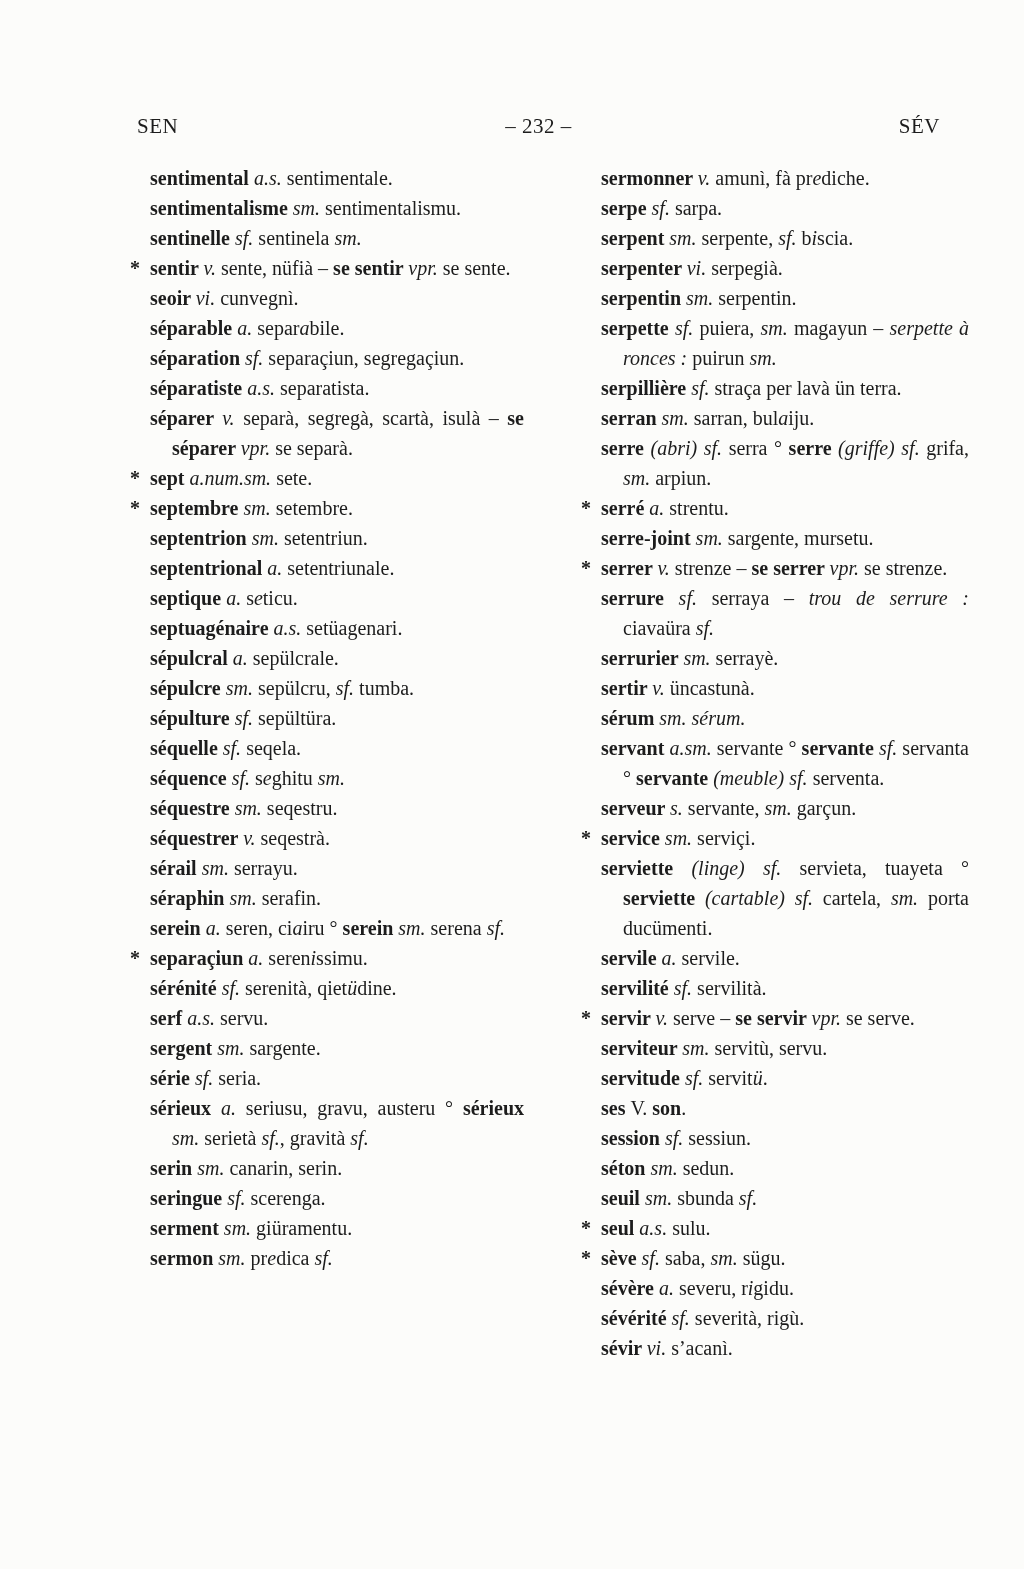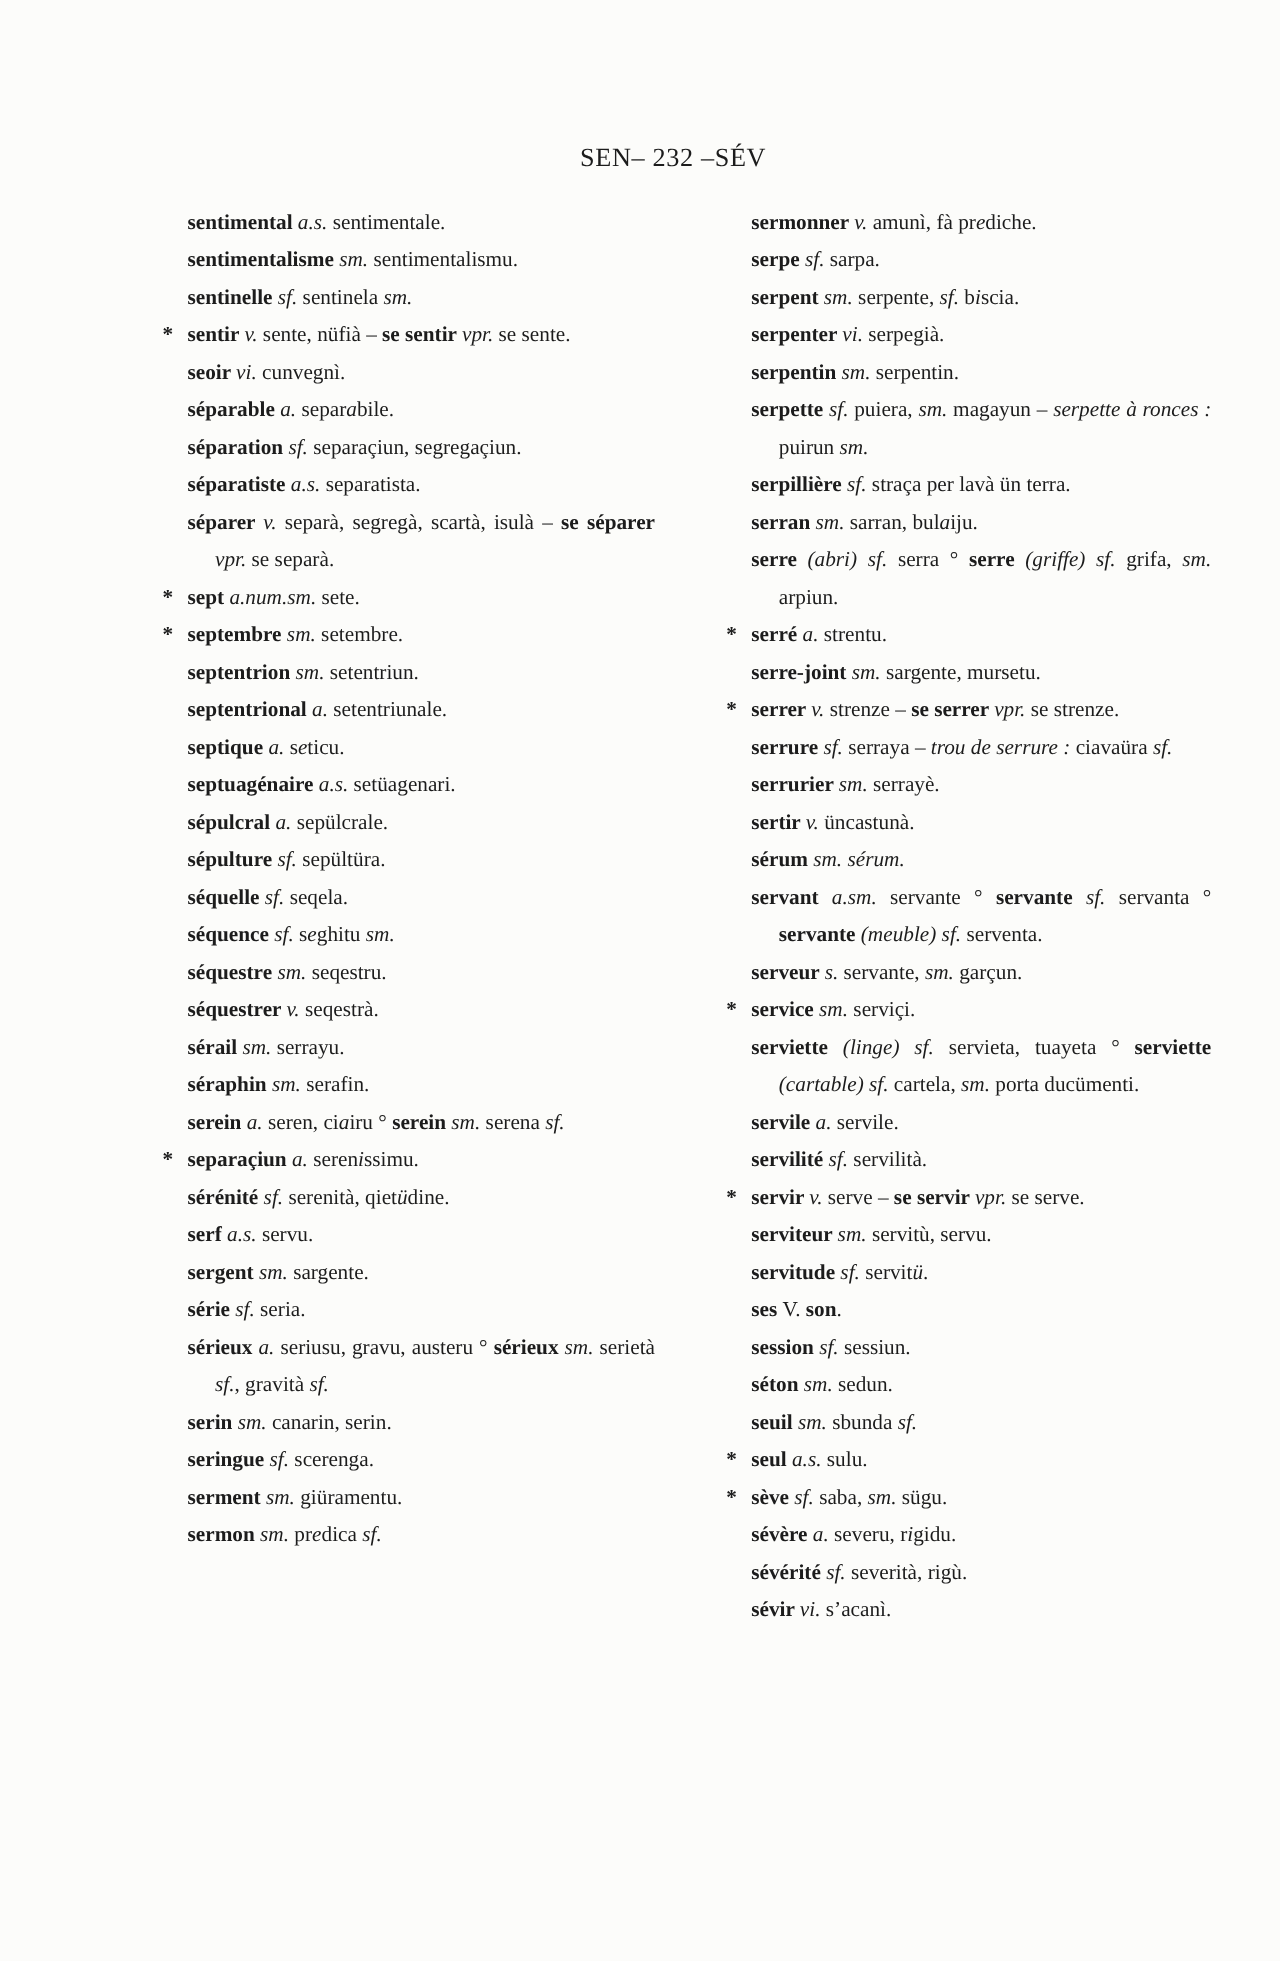--- a/index.html
+++ b/index.html
@@ -12,30 +12,30 @@
     color: #1c1c1c;
     font-family: "Liberation Serif", serif;
     overflow: hidden;
   }
   .header {
     position: absolute;
     left: 137px;
     top: 113px;
     width: 803px;
     display: flex;
-    justify-content: center;
+    justify-content: space-between;
     align-items: baseline;
     font-size: 21px;
     line-height: 26px;
     letter-spacing: 0.5px;
   }
   .col {
     position: absolute;
     top: 163px;
-    font-size: 17px;
+    font-size: 20px;
     line-height: 30px;
     text-align: justify;
   }
   .col-left  { left: 150px; width: 374px; }
   .col-right { left: 601px; width: 368px; }
   .entry {
     position: relative;
     padding-left: 22px;
     text-indent: -22px;
     margin: 0;
@@ -70,20 +70,21 @@
       <div class="entry"><span class="b">séparation </span><span class="i">sf.</span><span class="r"> separaçiun, segregaçiun.</span></div>
       <div class="entry"><span class="b">séparatiste </span><span class="i">a.s.</span><span class="r"> separatista.</span></div>
       <div class="entry"><span class="b">séparer </span><span class="i">v.</span><span class="r"> separà, segregà, scartà, isulà – </span><span class="b">se séparer </span><span class="i">vpr.</span><span class="r"> se separà.</span></div>
       <div class="entry"><span class="star">*</span><span class="b">sept </span><span class="i">a.num.sm.</span><span class="r"> sete.</span></div>
       <div class="entry"><span class="star">*</span><span class="b">septembre </span><span class="i">sm.</span><span class="r"> setembre.</span></div>
       <div class="entry"><span class="b">septentrion </span><span class="i">sm.</span><span class="r"> setentriun.</span></div>
       <div class="entry"><span class="b">septentrional </span><span class="i">a.</span><span class="r"> setentriunale.</span></div>
       <div class="entry"><span class="b">septique </span><span class="i">a.</span><span class="r"> s</span><span class="i">e</span><span class="r">ticu.</span></div>
       <div class="entry"><span class="b">septuagénaire </span><span class="i">a.s.</span><span class="r"> setüagenari.</span></div>
       <div class="entry"><span class="b">sépulcral </span><span class="i">a.</span><span class="r"> sepülcrale.</span></div>
+      <div class="entry"><span class="b">sépulcre </span><span class="i">sm.</span><span class="r"> sepülcru, </span><span class="i">sf.</span><span class="r"> tumba.</span></div>
       <div class="entry"><span class="b">sépulture </span><span class="i">sf.</span><span class="r"> sepültüra.</span></div>
       <div class="entry"><span class="b">séquelle </span><span class="i">sf.</span><span class="r"> seqela.</span></div>
       <div class="entry"><span class="b">séquence </span><span class="i">sf.</span><span class="r"> s</span><span class="i">e</span><span class="r">ghitu </span><span class="i">sm.</span></div>
       <div class="entry"><span class="b">séquestre </span><span class="i">sm.</span><span class="r"> seqestru.</span></div>
       <div class="entry"><span class="b">séquestrer </span><span class="i">v.</span><span class="r"> seqestrà.</span></div>
       <div class="entry"><span class="b">sérail </span><span class="i">sm.</span><span class="r"> serrayu.</span></div>
       <div class="entry"><span class="b">séraphin </span><span class="i">sm.</span><span class="r"> serafin.</span></div>
       <div class="entry"><span class="b">serein </span><span class="i">a.</span><span class="r"> seren, ci</span><span class="i">a</span><span class="r">iru ° </span><span class="b">serein </span><span class="i">sm.</span><span class="r"> serena </span><span class="i">sf.</span></div>
       <div class="entry"><span class="star">*</span><span class="b">separaçiun </span><span class="i">a.</span><span class="r"> seren</span><span class="i">i</span><span class="r">ssimu.</span></div>
       <div class="entry"><span class="b">sérénité </span><span class="i">sf.</span><span class="r"> serenità, qiet</span><span class="i">ü</span><span class="r">dine.</span></div>

